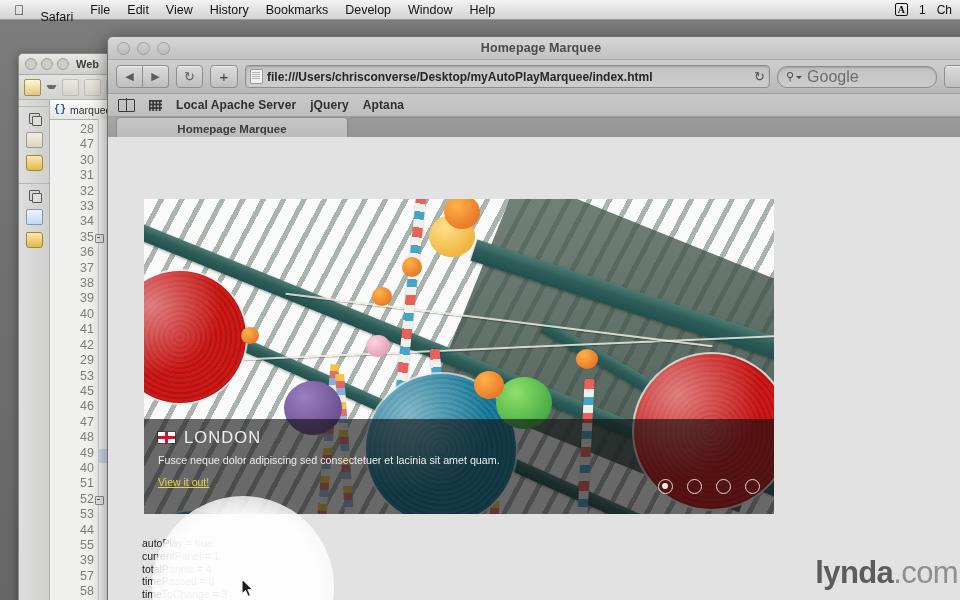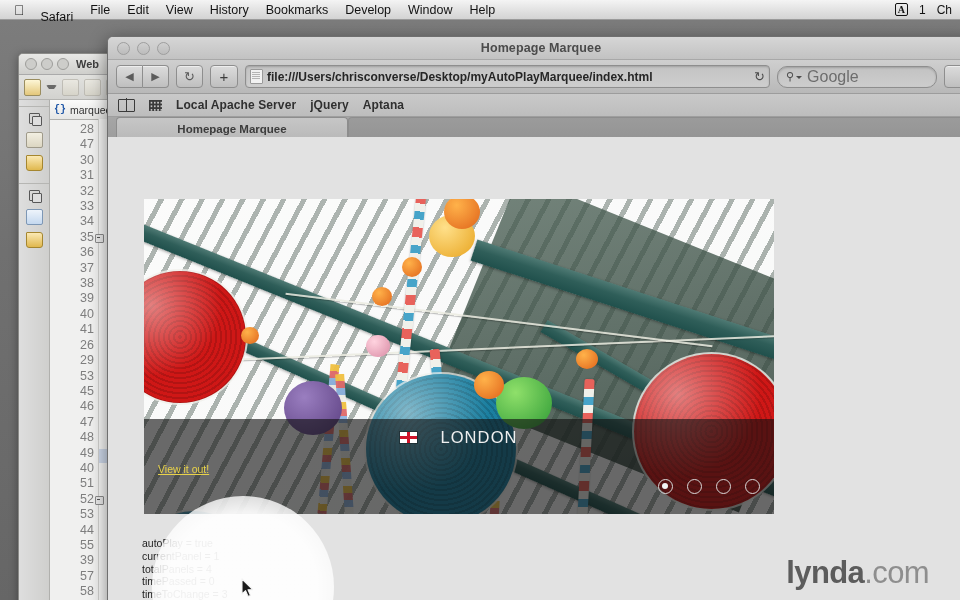--- a/index.html
+++ b/index.html
@@ -425,23 +425,22 @@
   .caption {
     position: absolute;
     left: 0; right: 0; bottom: 0;
     height: 95px;
     background: rgba(16,16,16,.62);
     color: #f2f2f2;
     padding: 9px 14px 0 14px;
     box-sizing: border-box;
   }
   .caption .ctitle {
-    display: flex; align-items: center; gap: 23px;
+    display: flex; align-items: center; gap: 9px;
     margin-bottom: 7px;
-    justify-content: center;
   }
   .flag {
     width: 17px; height: 11px;
     background: #fff;
     position: relative;
     box-shadow: 0 0 0 1px rgba(0,0,0,.3);
     flex: none;
   }
   .flag:before {
     content:''; position:absolute; left:0; right:0; top: 4px; height: 3px; background:#cf142b;
@@ -500,21 +499,21 @@
   .cursor {
     position: absolute;
     left: 241px; top: 558px;
     width: 13px; height: 20px;
     z-index: 45;
   }
 
   
   .watermark {
     position: absolute;
-    right: 31px; bottom: 12px;
+    right: 2px; bottom: 12px;
     font-size: 31px;
     letter-spacing: -.6px;
     z-index: 50;
     line-height: 1;
   }
   .watermark .b { color: #5c5c5c; font-weight: bold; }
   .watermark .l { color: #8e8e8e; }
 </style>
 </head>
 <body>
@@ -583,21 +582,21 @@
             <div class="ln">32</div>
             <div class="ln">33</div>
             <div class="ln">34</div>
             <div class="ln">35<span class="fold"></span></div>
             <div class="ln">36</div>
             <div class="ln">37</div>
             <div class="ln">38</div>
             <div class="ln">39</div>
             <div class="ln">40</div>
             <div class="ln">41</div>
-            <div class="ln">26</div>
+            <div class="ln">42</div>
             <div class="ln">29</div>
             <div class="ln">53</div>
             <div class="ln">45</div>
             <div class="ln">46</div>
             <div class="ln">47</div>
             <div class="ln">48</div>
             <div class="ln">49</div>
             <div class="ln">40</div>
             <div class="ln">51</div>
             <div class="ln">52<span class="fold"></span></div>
@@ -692,20 +691,21 @@
           <div class="pom orange" style="left:330px; top:172px; width:30px; height:28px;"></div>
           <div class="pom orange" style="left:432px; top:150px; width:22px; height:20px;"></div>
           <div class="pom orange" style="left:97px; top:128px; width:18px; height:17px;"></div>
         </div>
 
         <div class="caption">
           <div class="ctitle">
             <span class="flag"></span>
             <h1>LONDON</h1>
           </div>
+          <p>Fusce neque dolor adipiscing sed consectetuer et lacinia sit amet quam.</p>
           <a class="cta" href="#">View it out!</a>
           <div class="dots-nav">
             <span class="d active"></span>
             <span class="d"></span>
             <span class="d"></span>
             <span class="d"></span>
           </div>
         </div>
       </div>
 

